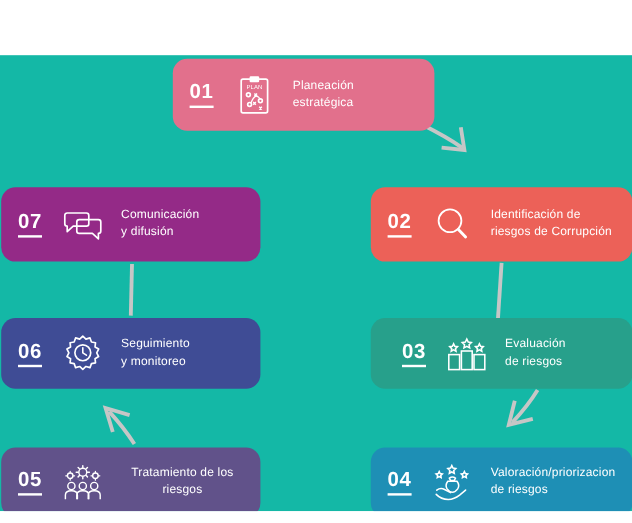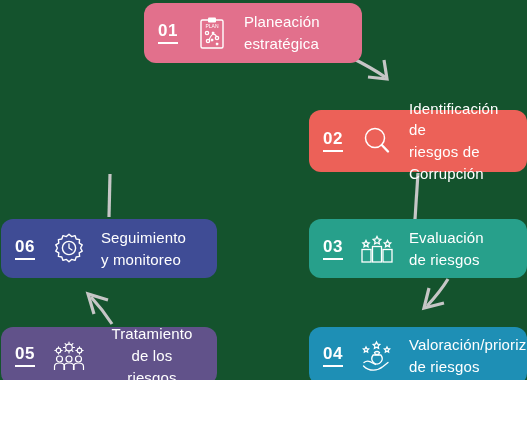--- a/index.html
+++ b/index.html
@@ -7,22 +7,23 @@
     padding: 0;
     background: #ffffff;
   }
   body {
     font-family: "Liberation Sans", sans-serif;
   }
   #canvas {
     position: relative;
     width: 527px;
     height: 380px;
-    background: #14532d;
+    background: #14b8a6;
     overflow: hidden;
+    margin-top: 46px;
   }
   .arrow-layer {
     position: absolute;
     left: 0;
     top: 0;
     width: 527px;
     height: 436px;
     pointer-events: none;
   }
   .step {
@@ -44,30 +45,30 @@
   }
   .step-icon {
     flex: 0 0 auto;
     display: flex;
     align-items: center;
     justify-content: center;
     width: 40px;
     height: 40px;
   }
   .step-label {
-    font-size: 15px;
+    font-size: 10px;
     line-height: 1.45;
     letter-spacing: 0.15px;
     flex: 1 1 auto;
     white-space: pre-line;
   }
   
   .box01 { left: 144px; top: 3px;   width: 218px; height: 60px; padding: 0 14px; }
   .box02 { left: 309px; top: 110px; width: 218px; height: 62px; padding: 0 14px; justify-content: center; }
-  .box03 { left: 309px; top: 219px; width: 218px; height: 59px; padding: 0 14px; }
+  .box03 { left: 309px; top: 219px; width: 218px; height: 59px; padding: 0 26px; }
   .box04 { left: 309px; top: 327px; width: 218px; height: 58px; padding: 16px 14px; }
   .box05 { left: 1px;   top: 327px; width: 216px; height: 58px; padding: 0 14px; text-align: center; }
   .box06 { left: 1px;   top: 219px; width: 216px; height: 59px; padding: 0 14px; }
   .box07 { left: 1px;   top: 110px; width: 216px; height: 62px; padding: 0 14px; }
 
   .gap-a { width: 14px; flex: 0 0 auto; }
   .gap-b { width: 12px; flex: 0 0 auto; }
 </style>
 </head>
 <body>
@@ -205,14 +206,27 @@
                  L 9.8 7 L 11 3.6 L 14.4 4.6 Z" stroke-linejoin="round"></path>
         <circle cx="17" cy="16" r="6.6"></circle>
         <path d="M 17 11.8 v 4.2 l 3 2" stroke-linecap="round" stroke-width="1.3"></path>
       </svg>
     </span>
     <span class="gap-b"></span>
     <span class="step-label">Seguimiento
 y monitoreo</span>
   </div>
 
+  <div class="step box07" style="background: rgb(148, 42, 135);">
+    <span class="step-num">07</span>
+    <span class="gap-a"></span>
+    <span class="step-icon">
+      <svg width="34" height="30" viewBox="0 0 34 30" fill="none" stroke="#ffffff" stroke-width="1.4">
+        <path d="M 4 5.5 h 16 a 2 2 0 0 1 2 2 v 7 a 2 2 0 0 1 -2 2 h -11 l -5 4.5 v -4.5 a 2 2 0 0 1 -2 -2 v -7 a 2 2 0 0 1 2 -2 z" stroke-linejoin="round"></path>
+        <path d="M 14 11 h 16 a 2 2 0 0 1 2 2 v 7.5 a 2 2 0 0 1 -2 2 v 4.5 l -5 -4.5 h -11 a 2 2 0 0 1 -2 -2 v -7.5 a 2 2 0 0 1 2 -2 z" stroke-linejoin="round"></path>
+      </svg>
+    </span>
+    <span class="gap-b"></span>
+    <span class="step-label">Comunicación
+y difusión</span>
+  </div>
 
 </div>
 
 </body></html>

